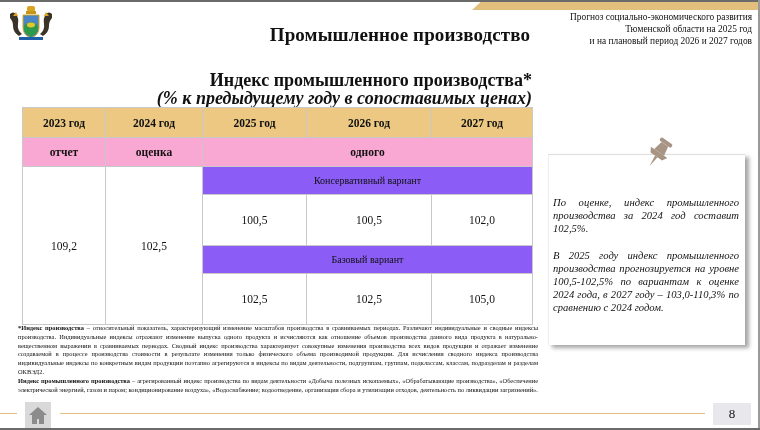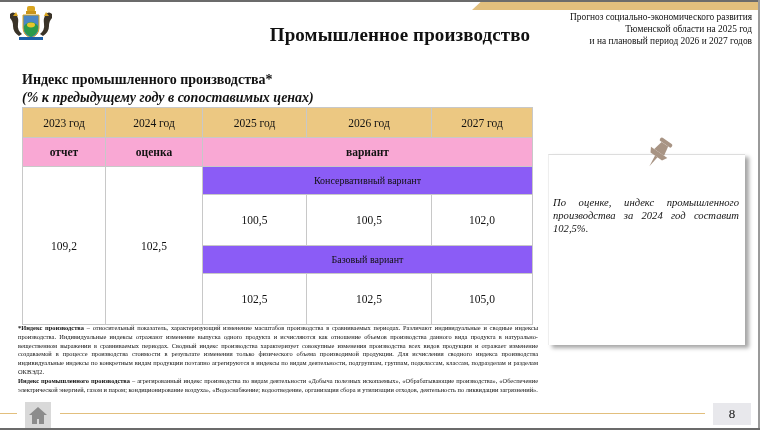--- a/index.html
+++ b/index.html
@@ -22,34 +22,34 @@
     position: absolute; left: 200px; top: 24px; width: 330px; text-align: right;
     font-size: 19px; font-weight: bold; letter-spacing: 0.1px;
   }
   .doc-heading {
     position: absolute; right: 8px; top: 11px; text-align: right;
     font-size: 9.4px; line-height: 12px;
   }
   .doc-heading div { white-space: nowrap; }
 
   .table-title {
-    position: absolute; left: 22px; top: 71px; width: 510px; text-align: left;
-    font-size: 14px; font-weight: bold; line-height: 18px;
+    position: absolute; left: 22px; top: 71px; width: 510px; text-align: right;
+    font-size: 18px; font-weight: bold; line-height: 18px;
   }
   .table-title .sub { font-style: italic; }
 
   table.idx {
     position: absolute; left: 22px; top: 107px; width: 510px;
     border-collapse: collapse; table-layout: fixed;
     font-size: 11.5px;
   }
   table.idx td {
     border: 1px solid #c8c8c8; text-align: center; vertical-align: middle; padding: 0;
   }
-  table.idx tr.hdr td { background: #ecc882; font-weight: normal; height: 29px; }
+  table.idx tr.hdr td { background: #ecc882; font-weight: bold; height: 29px; }
   table.idx tr.sub td { font-weight: bold; height: 28px; background: #f9a8d4; }
   table.idx td.variant { background: #8b5cf6; height: 27px; font-size: 10px; }
   table.idx tr.vals td { height: 50px; }
 
   .note-card {
     position: absolute; left: 548px; top: 154px; width: 196px; height: 190px;
     background: #fff;
     box-shadow: 4px 3px 4px rgba(0,0,0,0.35);
     border-top: 1px solid #ddd; border-left: 1px solid #eee;
   }
@@ -130,21 +130,21 @@
       <tr class="hdr">
     <td>2023 год</td>
     <td>2024 год</td>
     <td>2025 год</td>
     <td>2026 год</td>
     <td>2027 год</td>
   </tr>
   <tr class="sub">
     <td>отчет</td>
     <td>оценка</td>
-    <td colspan="3">вариант</td>
+    <td colspan="3">одного</td>
   </tr>
   <tr>
     <td rowspan="4">109,2</td>
     <td rowspan="4">102,5</td>
     <td colspan="3" class="variant">Консервативный вариант</td>
   </tr>
   <tr class="vals">
     <td>100,5</td>
     <td>100,5</td>
     <td>102,0</td>
@@ -164,20 +164,21 @@
 <svg class="pin" viewBox="0 0 36 36">
   <g transform="rotate(35 18 18)" fill="#a89484">
     <rect x="11" y="2" width="14" height="4" rx="1.5"></rect>
     <path d="M14 6 h8 l2 10 h-12 z"></path>
     <path d="M8 16 h20 l-3 5 h-14 z"></path>
     <path d="M16.5 21 h3 l-1.5 12 z"></path>
   </g>
 </svg>
 <div class="note-text">
   <p>По оценке, индекс промышленного производства за 2024 год составит 102,5%.</p>
+  <p>В 2025 году индекс промышленного производства прогнозируется на уровне 100,5-102,5% по вариантам к оценке 2024 года, в 2027 году – 103,0-110,3% по сравнению с 2024 годом.</p>
 </div>
 
 <div class="footnote">
   <p><b>*Индекс производства</b><span> – относительный показатель, характеризующий изменение масштабов производства в сравниваемых периодах. Различают индивидуальные и сводные индексы производства. Индивидуальные индексы отражают изменение выпуска одного продукта и исчисляются как отношение объемов производства данного вида продукта в натурально-вещественном выражении в сравниваемых периодах. Сводный индекс производства характеризует совокупные изменения производства всех видов продукции и отражает изменение создаваемой в процессе производства стоимости в результате изменения только физического объема производимой продукции. Для исчисления сводного индекса производства индивидуальные индексы по конкретным видам продукции поэтапно агрегируются в индексы по видам деятельности, подгруппам, группам, подклассам, классам, подразделам и разделам ОКВЭД2.</span></p>
   <p><b>Индекс промышленного производства</b><span> – агрегированный индекс производства по видам деятельности «Добыча полезных ископаемых», «Обрабатывающие производства», «Обеспечение электрической энергией, газом и паром; кондиционирование воздуха», «Водоснабжение; водоотведение, организация сбора и утилизации отходов, деятельность по ликвидации загрязнений».</span></p>
 </div>
 
 <div class="footer-line-left"></div>
 <div class="footer-line"></div>
 <div class="home-btn">

